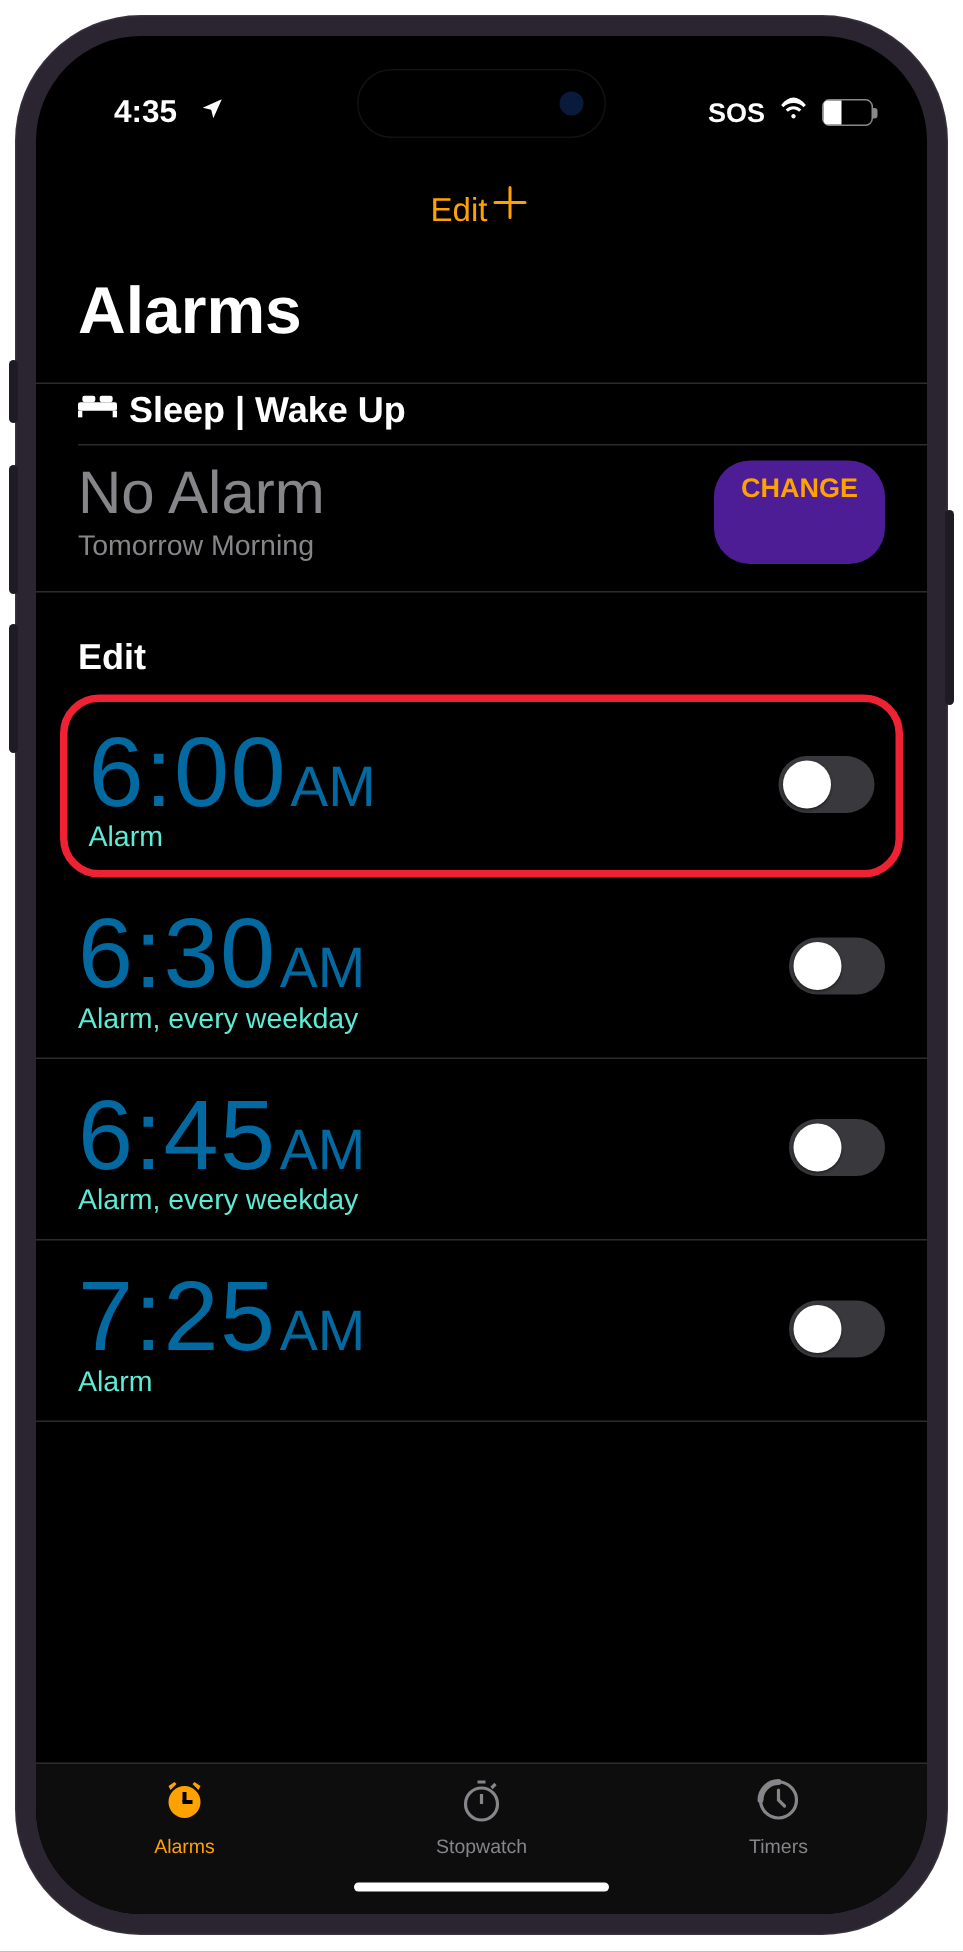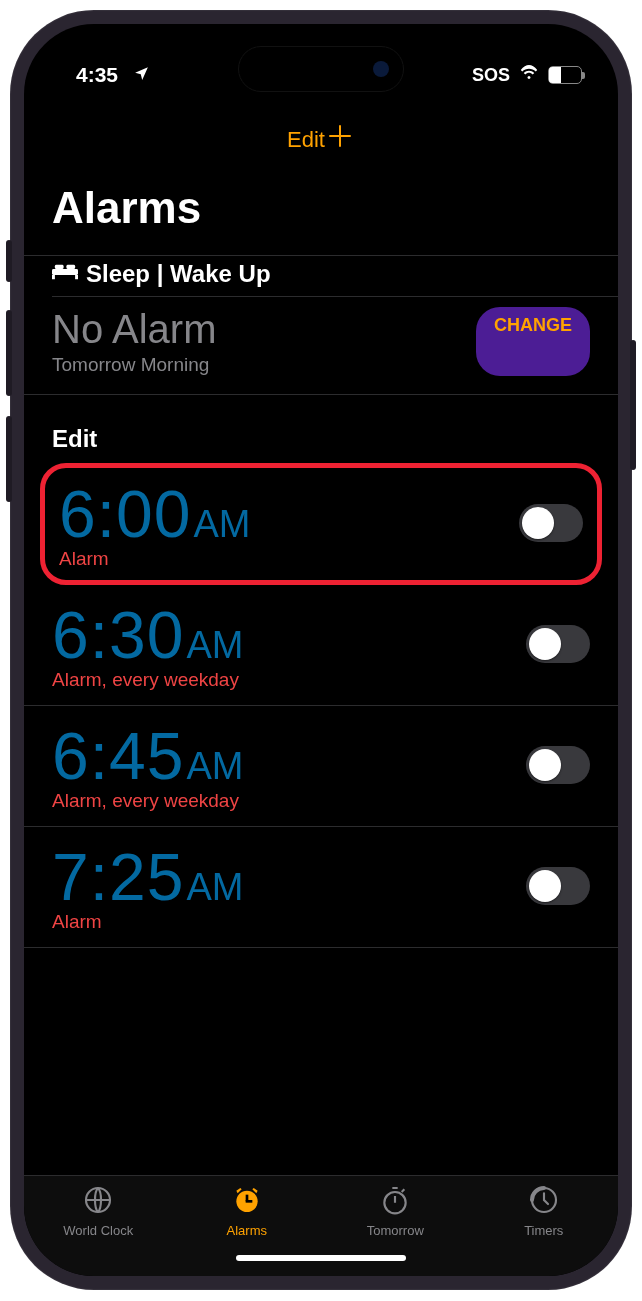--- a/index.html
+++ b/index.html
@@ -163,21 +163,21 @@
     border-radius: 26px;
     margin: 2px 16px 0 16px;
     padding: 8px 14px 10px 14px;
   }
   .alarm-time {
     color: #0369a1;
     font-weight: 300;
   }
   .alarm-time .t { font-size: 66px; letter-spacing: 1px;}
   .alarm-time .ampm { font-size: 38px; margin-left: 2px;}
-  .alarm-label { font-size: 19px; color: #ef4444; margin-top: -4px;}
+  .alarm-label { font-size: 19px; color: #5eead4; margin-top: -4px;}
   .toggle {
     width: 64px;
     height: 38px;
     background: #39393d;
     border-radius: 20px;
     position: relative;
     flex-shrink: 0;
   }
   .toggle .knob {
     position: absolute;
@@ -337,42 +337,35 @@
       </div>
       <div class="alarm-label">Alarm</div>
     </div>
     <div class="toggle">
       <div class="knob"></div>
     </div>
         </div>
       </div>
 
     <div class="tab-bar" id="tab-bar">
-        <div class="tab">
-    <span><svg viewBox="0 0 24 24" fill="none" stroke="currentColor" stroke-width="1.6">
-              <circle cx="12" cy="12" r="9"></circle>
-              <path d="M3 12h18M12 3c3 3 3 15 0 18M12 3c-3 3-3 15 0 18"></path>
-            </svg></span>
-    <span>World Clock</span>
-        </div>
         <div class="tab active">
     <span><svg viewBox="0 0 24 24" fill="currentColor">
               <circle cx="12" cy="13" r="8"></circle>
               <rect x="11" y="8" width="2" height="5" fill="#000"></rect>
               <rect x="11" y="12" width="5" height="2" fill="#000"></rect>
               <path d="M4 5l3-2 1 1-3 3zM20 5l-3-2-1 1 3 3z"></path>
             </svg></span>
     <span>Alarms</span>
         </div>
         <div class="tab">
     <span><svg viewBox="0 0 24 24" fill="none" stroke="currentColor" stroke-width="1.6">
               <circle cx="12" cy="14" r="8"></circle>
               <path d="M12 14V9M10 3h4M17 6l2-2"></path>
             </svg></span>
-    <span>Tomorrow</span>
+    <span>Stopwatch</span>
         </div>
         <div class="tab">
     <span><svg viewBox="0 0 24 24" fill="none" stroke="currentColor" stroke-width="1.6">
               <circle cx="12" cy="12" r="9"></circle>
               <path d="M12 7v5l3 3" stroke-linecap="round"></path>
               <path d="M12 3a9 9 0 0 0-9 9" stroke-width="3" stroke-linecap="round"></path>
             </svg></span>
     <span>Timers</span>
         </div>
       </div>

